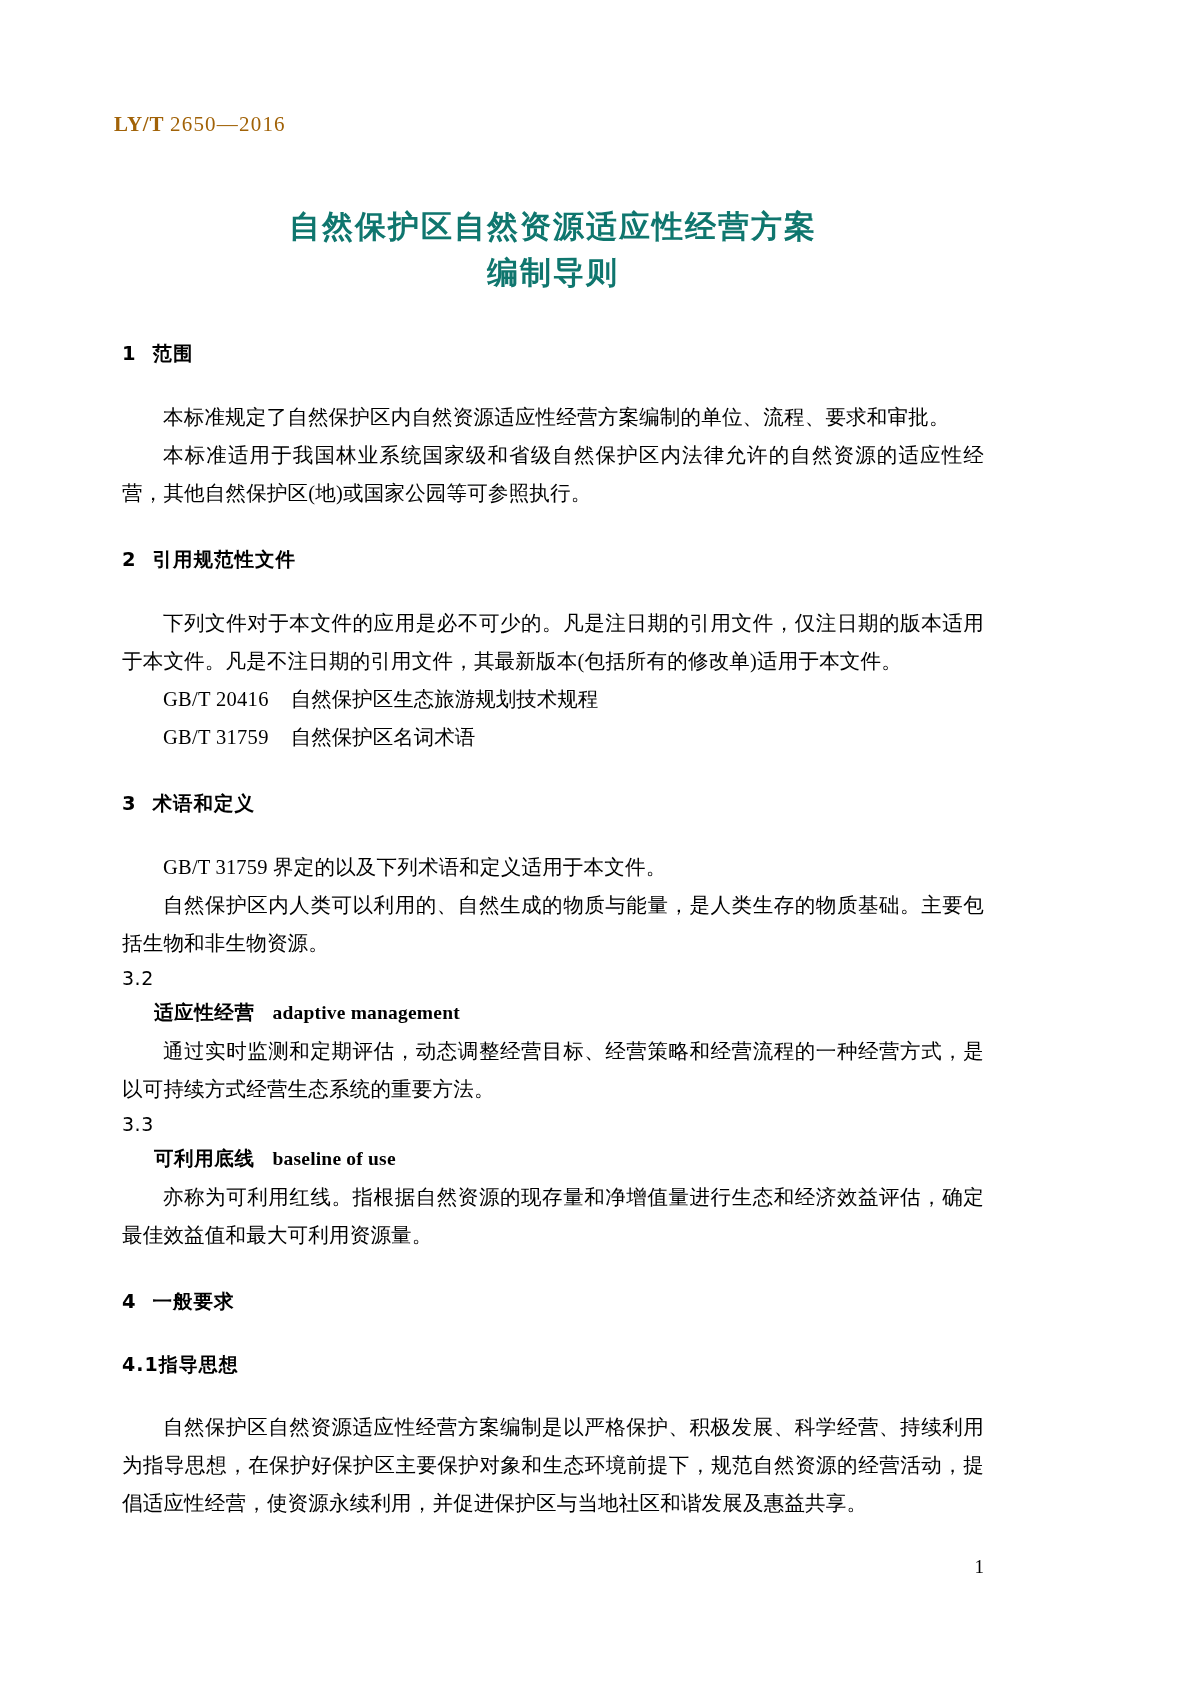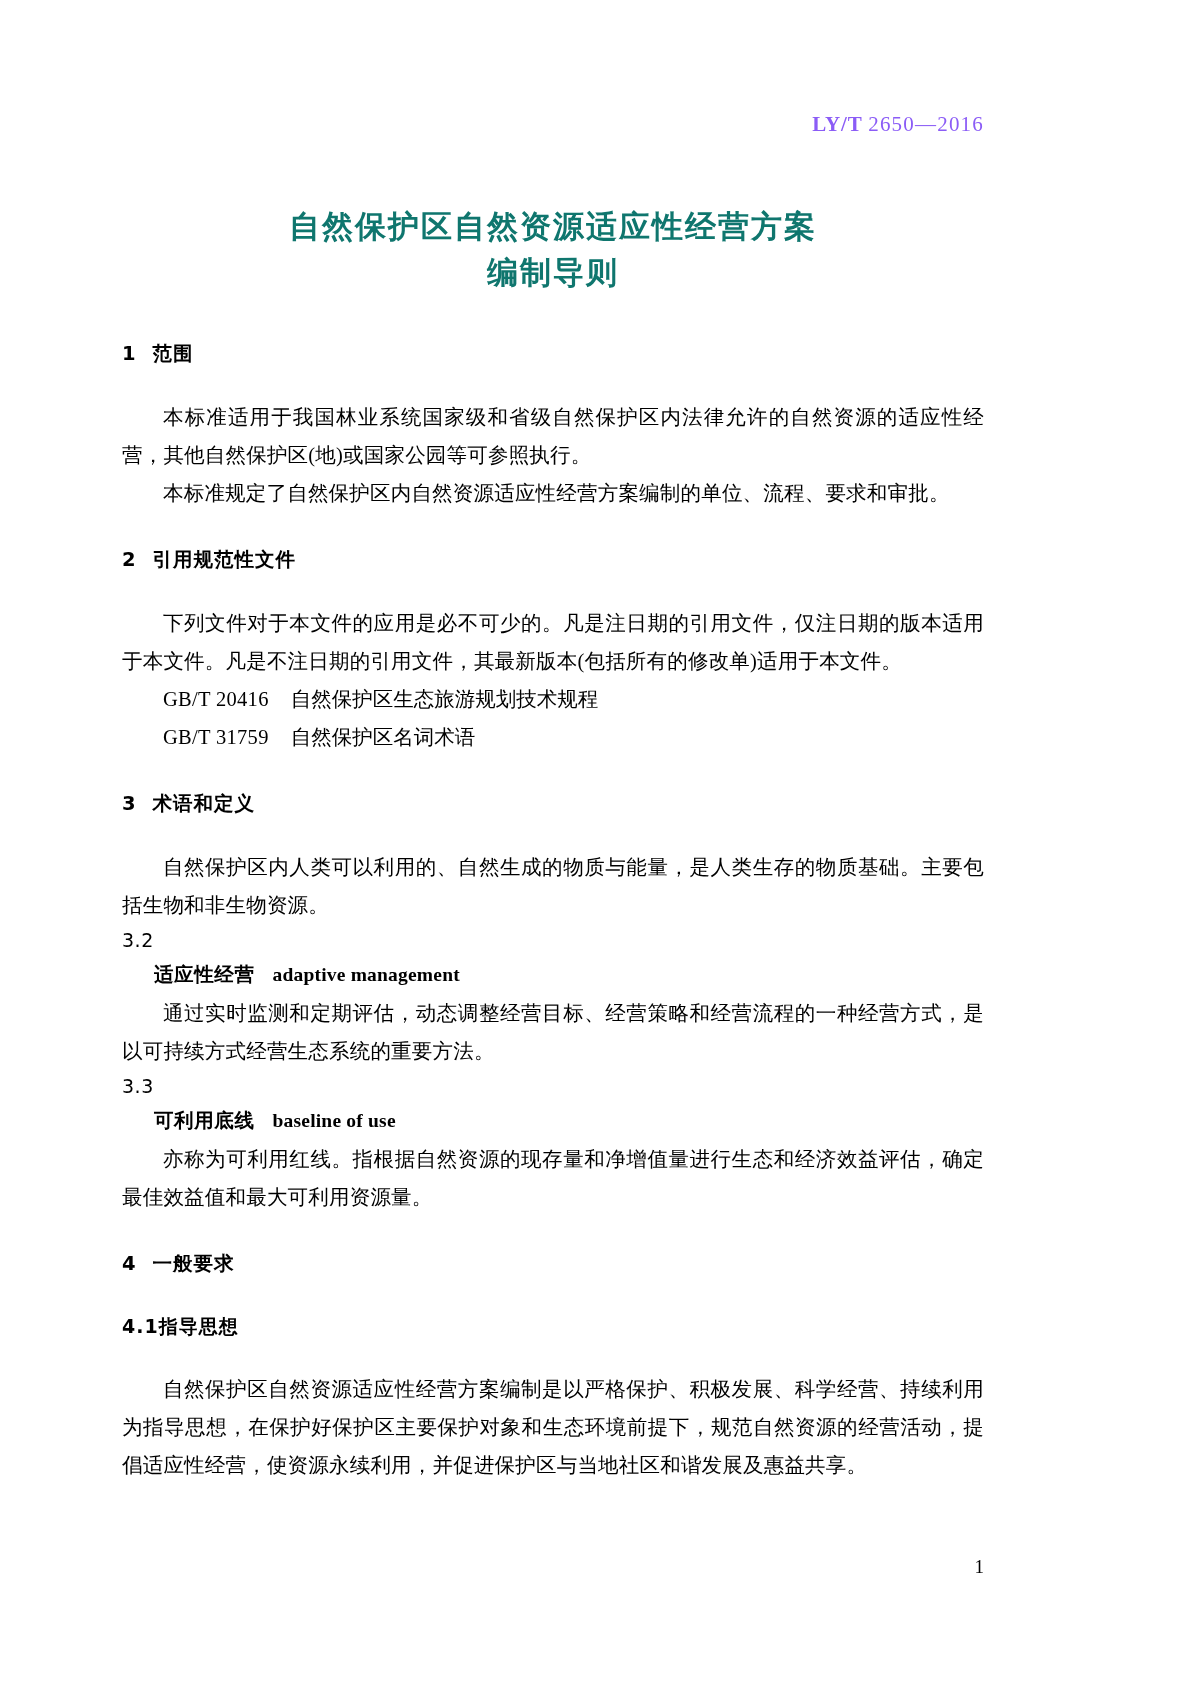--- a/index.html
+++ b/index.html
@@ -20,28 +20,27 @@
     left: 0; top: 0;
     width: 1191px;
     height: 1684px;
     overflow: hidden;
   }
 
   
   .doc-header {
     position: absolute;
     top: 112px;
-    left: 122px;
-    width: 862px;
-    text-align: right;
+    left: 114px;
+    width: 862px;
     font-family: "Liberation Serif", "DejaVu Serif", serif;
     font-size: 21px;
     letter-spacing: 0.8px;
     font-weight: 700;
-    color: #8b5cf6;
+    color: #a16207;
     white-space: nowrap;
   }
   .doc-header .num { font-weight: 400; letter-spacing: 1.2px; }
 
   
   .doc-title {
     position: absolute;
     top: 203px;
     left: 122px;
     width: 862px;
@@ -173,42 +172,43 @@
     <span>自然保护区自然资源适应性经营方案</span>
     <span class="line2">编制导则</span>
   </div>
 
   <div class="body-block">
 
     <h2 class="clause">
       <span>1</span><span class="cn">范围</span>
     </h2>
     <div class="gap-after-head"></div>
+    <p class="para">本标准规定了自然保护区内自然资源适应性经营方案编制的单位、流程、要求和审批。</p>
     <p class="para">本标准适用于我国林业系统国家级和省级自然保护区内法律允许的自然资源的适应性经营，其他自然保护区(地)或国家公园等可参照执行。</p>
-    <p class="para">本标准规定了自然保护区内自然资源适应性经营方案编制的单位、流程、要求和审批。</p>
 
     <div class="gap-before-head"></div>
     <h2 class="clause">
       <span>2</span><span class="cn">引用规范性文件</span>
     </h2>
     <div class="gap-after-head"></div>
     <p class="para">下列文件对于本文件的应用是必不可少的。凡是注日期的引用文件，仅注日期的版本适用于本文件。凡是不注日期的引用文件，其最新版本(包括所有的修改单)适用于本文件。</p>
 
     <p class="refline">
       <span class="code">GB/T 20416</span><span class="title">自然保护区生态旅游规划技术规程</span>
     </p>
     <p class="refline">
       <span class="code">GB/T 31759</span><span class="title">自然保护区名词术语</span>
     </p>
 
     <div class="gap-before-head"></div>
     <h2 class="clause">
       <span>3</span><span class="cn">术语和定义</span>
     </h2>
     <div class="gap-after-head"></div>
+    <p class="para">GB/T 31759 界定的以及下列术语和定义适用于本文件。</p>
 
     <p class="para">自然保护区内人类可以利用的、自然生成的物质与能量，是人类生存的物质基础。主要包括生物和非生物资源。</p>
 
     <p class="termnum">3.2</p>
     <p class="termhead">
       <span class="cn">适应性经营</span><span class="en">adaptive management</span>
     </p>
     <p class="para">通过实时监测和定期评估，动态调整经营目标、经营策略和经营流程的一种经营方式，是以可持续方式经营生态系统的重要方法。</p>
 
     <p class="termnum">3.3</p>

